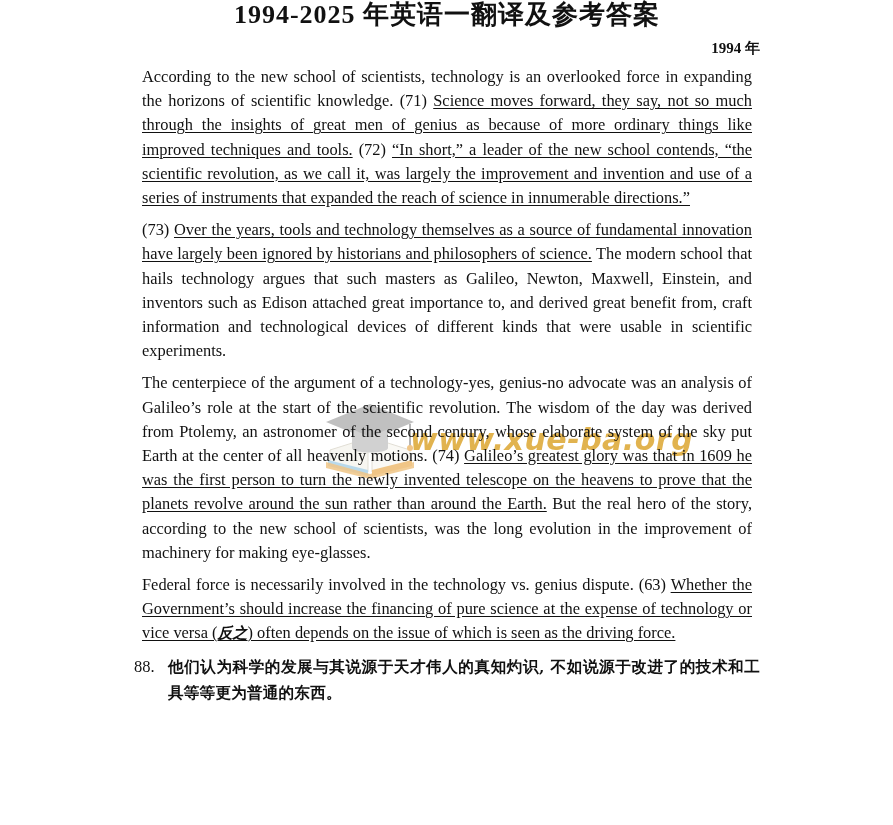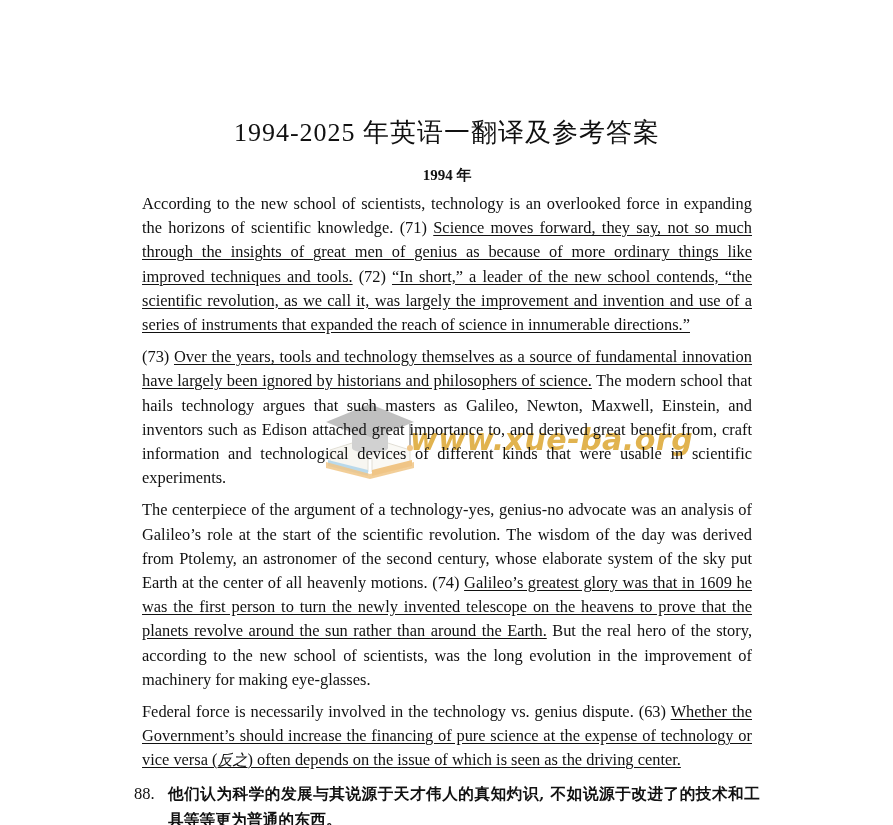--- a/index.html
+++ b/index.html
@@ -58,51 +58,51 @@
     letter-spacing: 0.5px;
     color: #d89a15;
     opacity: 0.75;
     white-space: nowrap;
   }
 
   
   .doc-title {
     text-align: center;
     font-size: 26px;
-    font-weight: normal;
+    font-weight: bold;
     letter-spacing: 1px;
-    padding-top: 118px;
     line-height: 30px;
     position: relative;
     z-index: 2;
   }
   .year-head {
-    text-align: center;
+    text-align: right;
     font-size: 15px;
     font-weight: bold;
-    margin-top: 17px;
+    margin-top: 8px;
     line-height: 20px;
     position: relative;
     z-index: 2;
   }
   .para {
     text-align: justify;
     text-justify: inter-word;
     font-size: 16.4px;
     line-height: 24.2px;
     margin: 8px;
     position: relative;
     z-index: 2;
   }
   .para.first { margin-top: 7px; }
   .u { text-decoration: underline; text-underline-offset: 2px; }
   .cn-inline {
     font-family: "DejaVu Serif", "Liberation Serif", serif;
     font-style: italic;
     font-size: 15px;
+    font-weight: bold;
   }
 
   
   .answers {
     margin-top: 7px;
     position: relative;
     z-index: 2;
   }
   .answers-label {
     font-family: "DejaVu Serif", "Liberation Serif", serif;
@@ -160,21 +160,21 @@
 
     <div class="doc-title">1994-2025 年英语一翻译及参考答案</div>
     <div class="year-head">1994 年</div>
 
     <p class="para first"><span>According to the new school of scientists, technology is an overlooked force in expanding the horizons of scientific knowledge. </span><span>(71) </span><span class="u">Science moves forward, they say, not so much through the insights of great men of genius as because of more ordinary things like improved techniques and tools.</span><span> (72) </span><span class="u">“In short,” a leader of the new school contends, “the scientific revolution, as we call it, was largely the improvement and invention and use of a series of instruments that expanded the reach of science in innumerable directions.”</span></p>
 
     <p class="para"><span>(73) </span><span class="u">Over the years, tools and technology themselves as a source of fundamental innovation have largely been ignored by historians and philosophers of science.</span><span> The modern school that hails technology argues that such masters as Galileo, Newton, Maxwell, Einstein, and inventors such as Edison attached great importance to, and derived great benefit from, craft information and technological devices of different kinds that were usable in scientific experiments.</span></p>
 
     <p class="para"><span>The centerpiece of the argument of a technology-yes, genius-no advocate was an analysis of Galileo’s role at the start of the scientific revolution. The wisdom of the day was derived from Ptolemy, an astronomer of the second century, whose elaborate system of the sky put Earth at the center of all heavenly motions. </span><span>(74) </span><span class="u">Galileo’s greatest glory was that in 1609 he was the first person to turn the newly invented telescope on the heavens to prove that the planets revolve around the sun rather than around the Earth.</span><span> But the real hero of the story, according to the new school of scientists, was the long evolution in the improvement of machinery for making eye-glasses.</span></p>
 
-    <p class="para"><span>Federal force is necessarily involved in the technology vs. genius dispute. </span><span>(63) </span><span class="u">Whether the Government’s should increase the financing of pure science at the expense of technology or vice versa (</span><span class="u cn-inline">反之</span><span class="u">) often depends on the issue of which is seen as the driving center.</span></p>
+    <p class="para"><span>Federal force is necessarily involved in the technology vs. genius dispute. </span><span>(63) </span><span class="u">Whether the Government’s should increase the financing of pure science at the expense of technology or vice versa (</span><span class="u cn-inline">反之</span><span class="u">) often depends on the issue of which is seen as the driving force.</span></p>
 
     <div class="answers">
 
       <div class="answer-item">
         <span class="answer-num">88.</span>
         <span class="answer-text">他们认为科学的发展与其说源于天才伟人的真知灼识, 不如说源于改进了的技术和工具等等更为普通的东西。</span>
       </div>
 
     </div>
 

